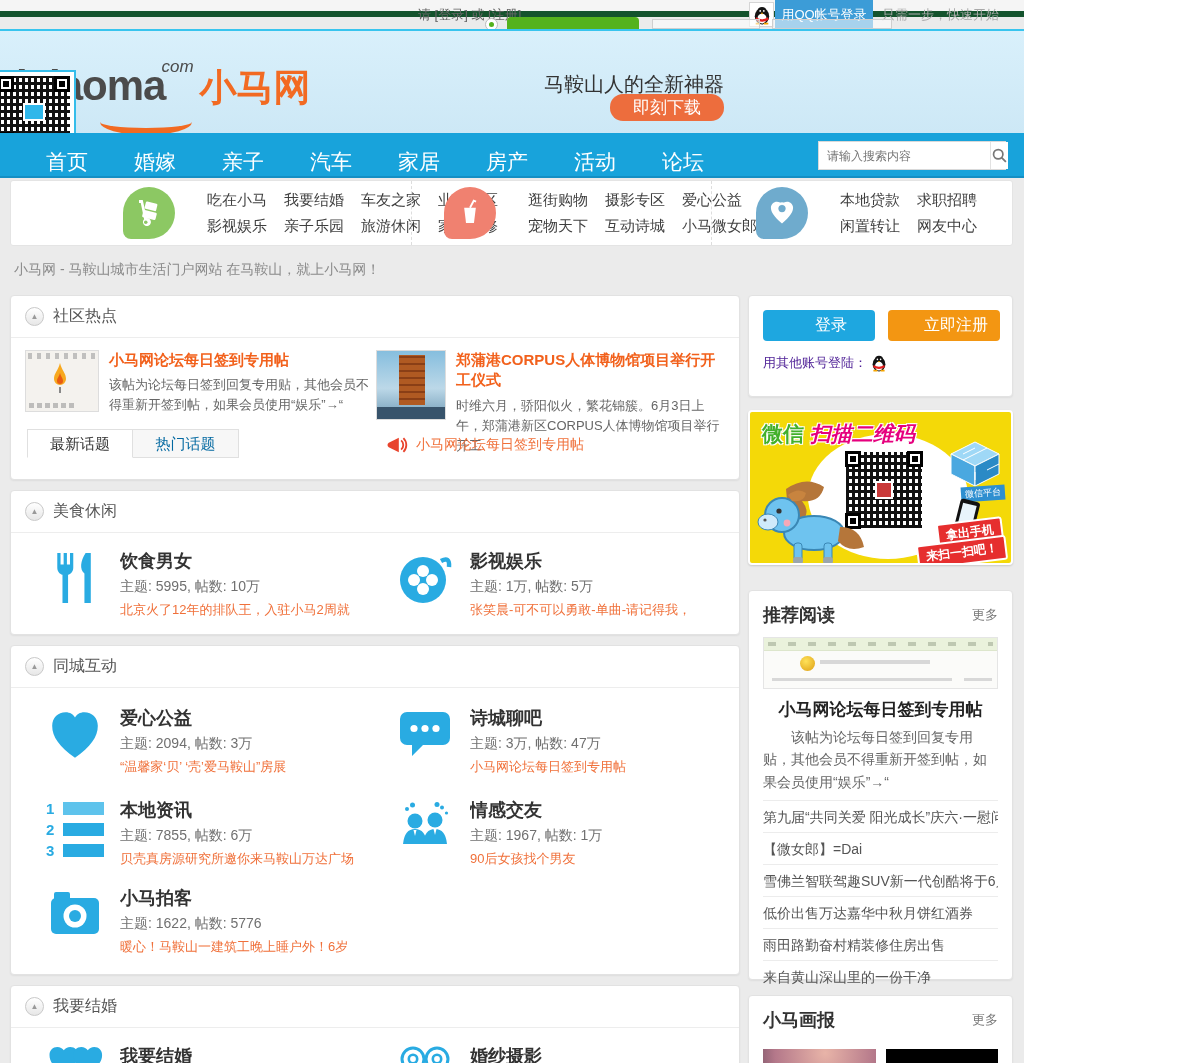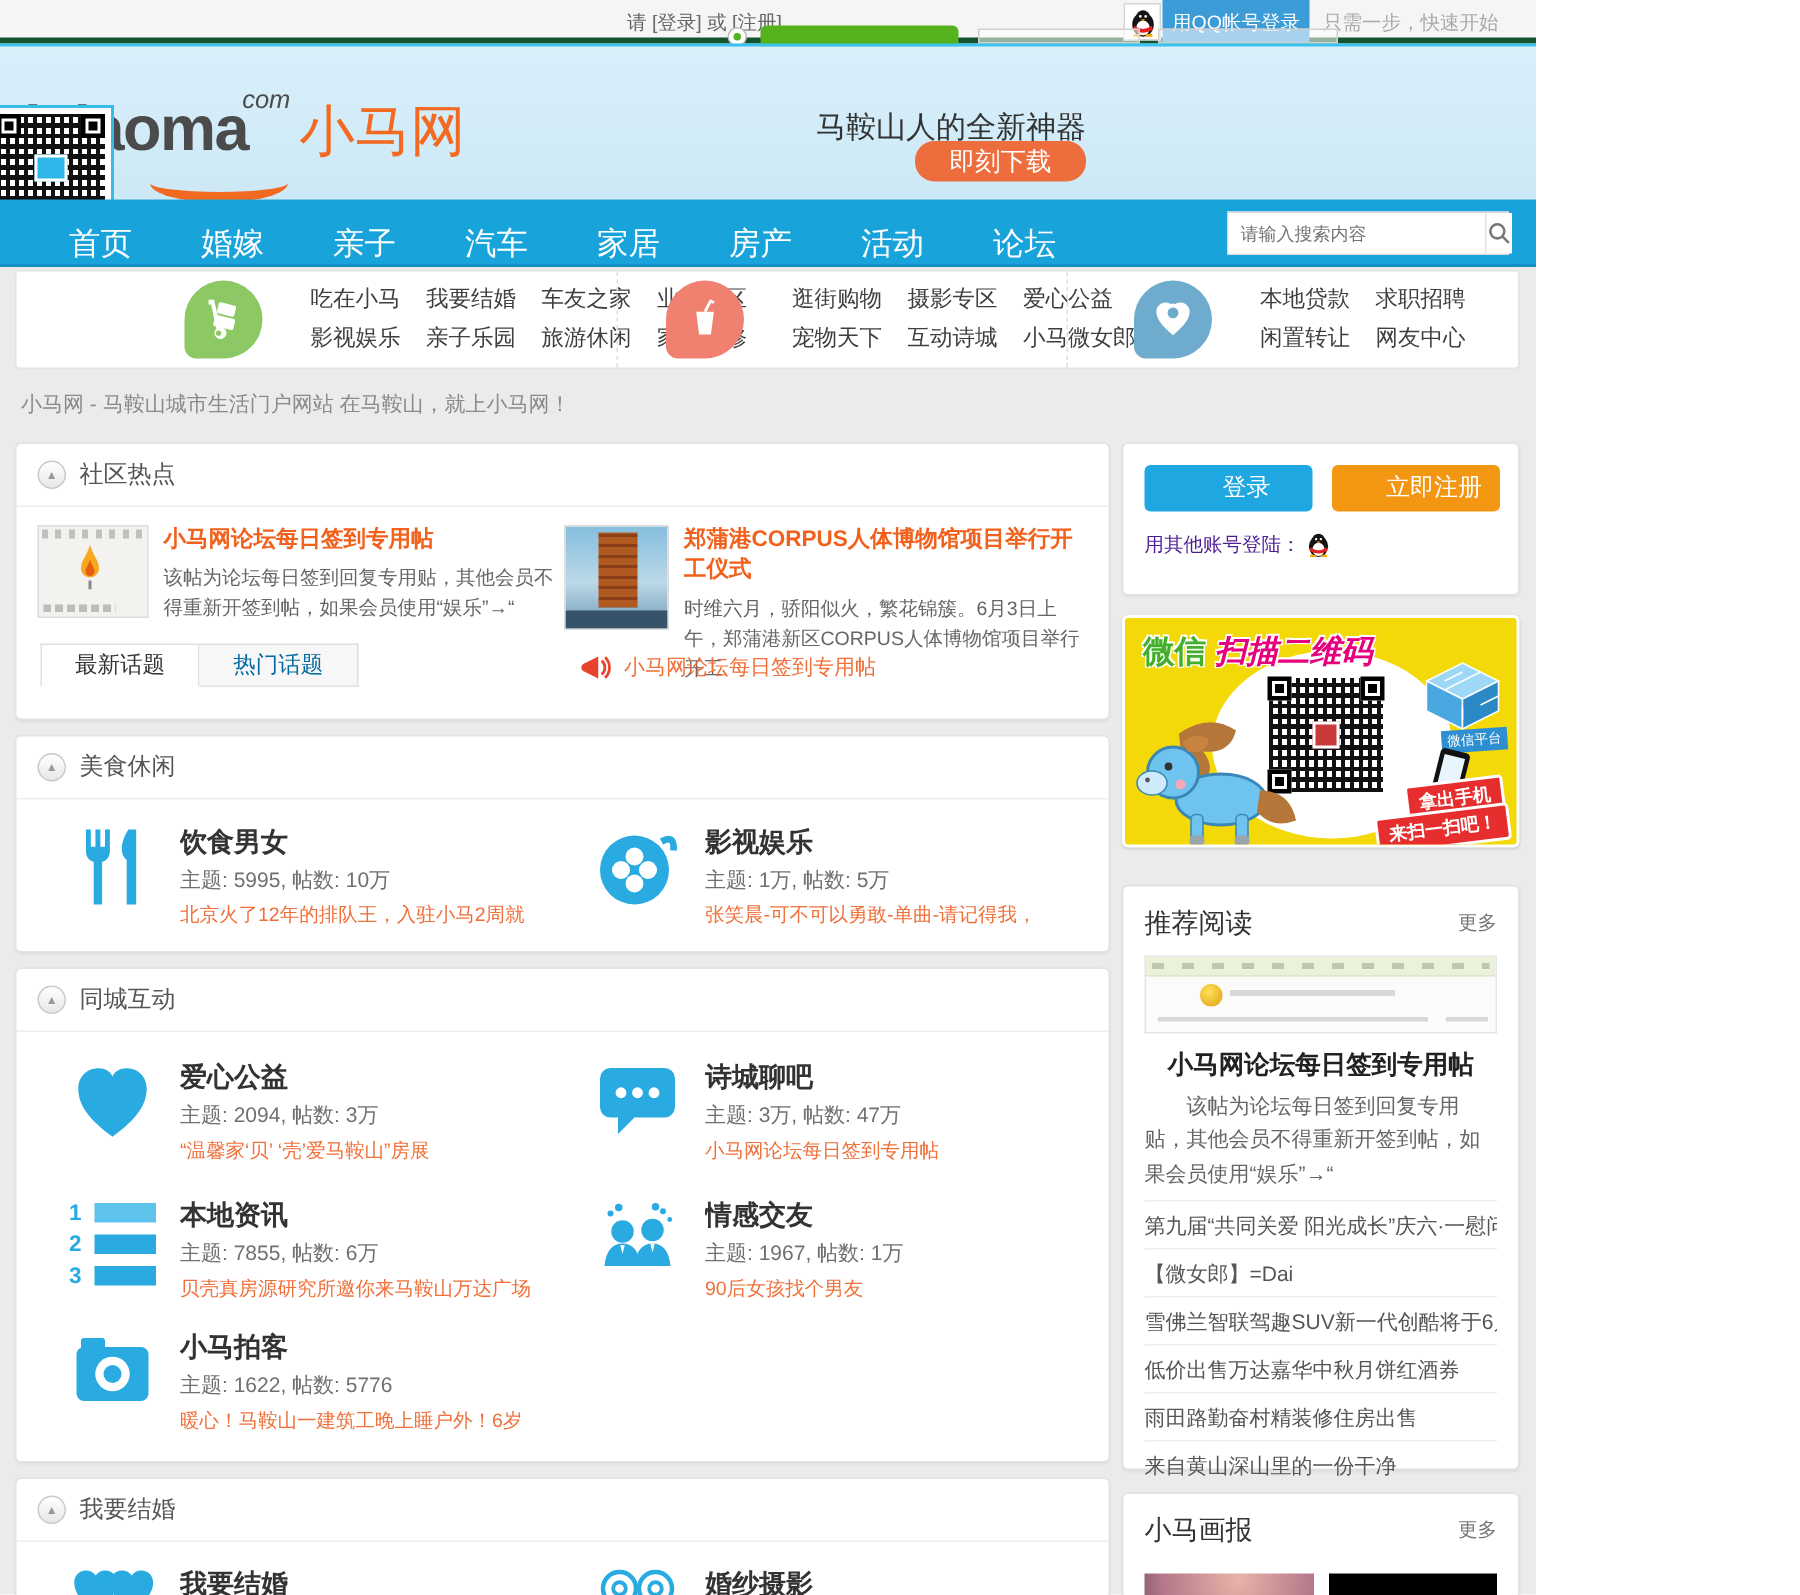--- a/index.html
+++ b/index.html
@@ -1,43 +1,43 @@
 <!DOCTYPE html>
 <html><head>
 <meta charset="utf-8">
 <style>
   * { margin:0; padding:0; box-sizing:border-box; }
   html,body { width:1200px; height:1063px; background:#fff; overflow:hidden;
               font-family:"Liberation Sans","DejaVu Sans",sans-serif; }
   .page { position:absolute; left:0; top:0; width:1024px; height:1063px; background:#ebebeb; }
 
   
-  .topbar { position:absolute; left:0; top:0; width:1024px; height:29px; background:#f5f5f5;
-            border-bottom:4px solid #14532d; z-index:1; }
+  .topbar { position:absolute; left:0; top:0; width:1024px; height:17px; background:#f5f5f5;
+            border-bottom:6px solid #14532d; z-index:1; }
   .topbar .prompt { position:absolute; left:418px; top:6px; font-size:13px; color:#666; }
   .qqbox { position:absolute; left:749px; top:2px; width:25px; height:25px; background:#fff;
            border:1px solid #d5d5d5; display:flex; align-items:center; justify-content:center; }
   .qqbtn { position:absolute; left:775px; top:0; width:98px; height:29px; background:#3c9cd7;
            color:#fff; font-size:13px; border:none; cursor:pointer; }
   .tophint { position:absolute; left:882px; top:6px; font-size:13px; color:#a9a9a9; }
   .greenpop { position:absolute; left:507px; top:17px; width:132px; height:14px; background:#54b21d;
               border-radius:4px 4px 0 0; z-index:2; }
   .greenpop i { position:absolute; left:-22px; top:1px; width:13px; height:13px; border-radius:50%;
                 background:#fff; border:1px solid #bbb; }
   .greenpop i::after { content:""; position:absolute; left:3px; top:3px; width:5px; height:5px;
                        border-radius:50%; background:#54b21d; }
   .ghost { position:absolute; top:19px; height:10px; border:1px solid #cfcfcf; background:rgba(255,255,255,.55); z-index:2; }
 
   
   .header { position:absolute; left:0; top:29px; width:1024px; height:104px;
             background:linear-gradient(#d9f0fb,#cde8f6); border-top:2px solid #38c4ee; z-index:3; }
   .logo { position:absolute; left:16px; top:26px; cursor:pointer; }
   .logo .en { font-size:42px; font-weight:bold; color:#4b4b4b; letter-spacing:-1px; }
   .logo .sup { font-size:17px; font-style:italic; color:#4b4b4b; vertical-align:28px; margin-left:-4px; }
-  .logo .cn { font-size:37px; font-weight:normal; color:#f26a22; margin-left:6px; }
+  .logo .cn { font-size:37px; font-weight:bold; color:#f26a22; margin-left:6px; }
   .logo .swoosh { position:absolute; left:84px; top:52px; width:92px; height:26px;
                   border-bottom:7px solid #f26a22; border-radius:50%; }
   .tagline { position:absolute; right:300px; top:40px; font-size:20px; color:#333; }
   .dlbtn { position:absolute; right:300px; top:63px; width:114px; height:27px; background:#ed6d3d;
            border:none; border-radius:13px; color:#fff; font-size:17px; cursor:pointer; }
   .hqr { position:absolute; right:8px; top:39px; width:84px; height:84px; background:#fff;
          border:2px solid #35bdea; }
   .qr { position:relative; background:#fff; }
   .qr .dots { position:absolute; inset:4px;
       background:repeating-linear-gradient(90deg,#111 0 3px,transparent 3px 6px),
@@ -132,21 +132,21 @@
   .cube { position:absolute; right:10px; top:28px; }
   .cubelabel { position:absolute; right:6px; top:74px; background:#2e8fd0; color:#fff; font-size:9px;
                padding:1px 4px; transform:rotate(-4deg); }
   .ribbon { position:absolute; background:#e62e2e; color:#fff; font-weight:bold; font-size:12px;
             padding:2px 7px; transform:rotate(-7deg); border:2px solid #fff; border-radius:3px; white-space:nowrap; }
   .phone { position:absolute; right:34px; top:88px; width:20px; height:32px; background:#111;
            border-radius:3px; transform:rotate(14deg); }
   .phone::after { content:""; position:absolute; left:3px; top:4px; right:3px; bottom:6px; background:#e8f4fb; }
 
   .rchead { display:flex; align-items:center; justify-content:space-between; padding:12px 14px 8px; }
-  .rctitle { font-size:18px; font-weight:normal; color:#333; }
+  .rctitle { font-size:18px; font-weight:bold; color:#333; }
   .more { font-size:13px; color:#777; cursor:pointer; }
   .shot { margin:2px 14px 0; height:52px; border:1px solid #e5e5e5; background:#fbfbf9; position:relative; overflow:hidden; }
   .shot .bar { position:absolute; left:0; top:0; width:100%; height:13px; background:#eaf2dc;
       border-bottom:1px solid #dde6cc; }
   .shot .bar::after { content:""; position:absolute; left:4px; top:4px; right:4px; height:4px;
       background:repeating-linear-gradient(90deg,#9aa58e 0 8px,transparent 8px 20px); opacity:.55; }
   .shot .av { position:absolute; left:36px; top:18px; width:15px; height:15px; border-radius:50%;
       background:radial-gradient(circle at 40% 35%,#ffe259,#dd9e13); }
   .shot .ln { position:absolute; height:4px; background:#cfcfcf; opacity:.8; }
   .rftitle { text-align:center; font-size:17px; font-weight:bold; color:#222; margin:9px 0 5px; cursor:pointer; }

